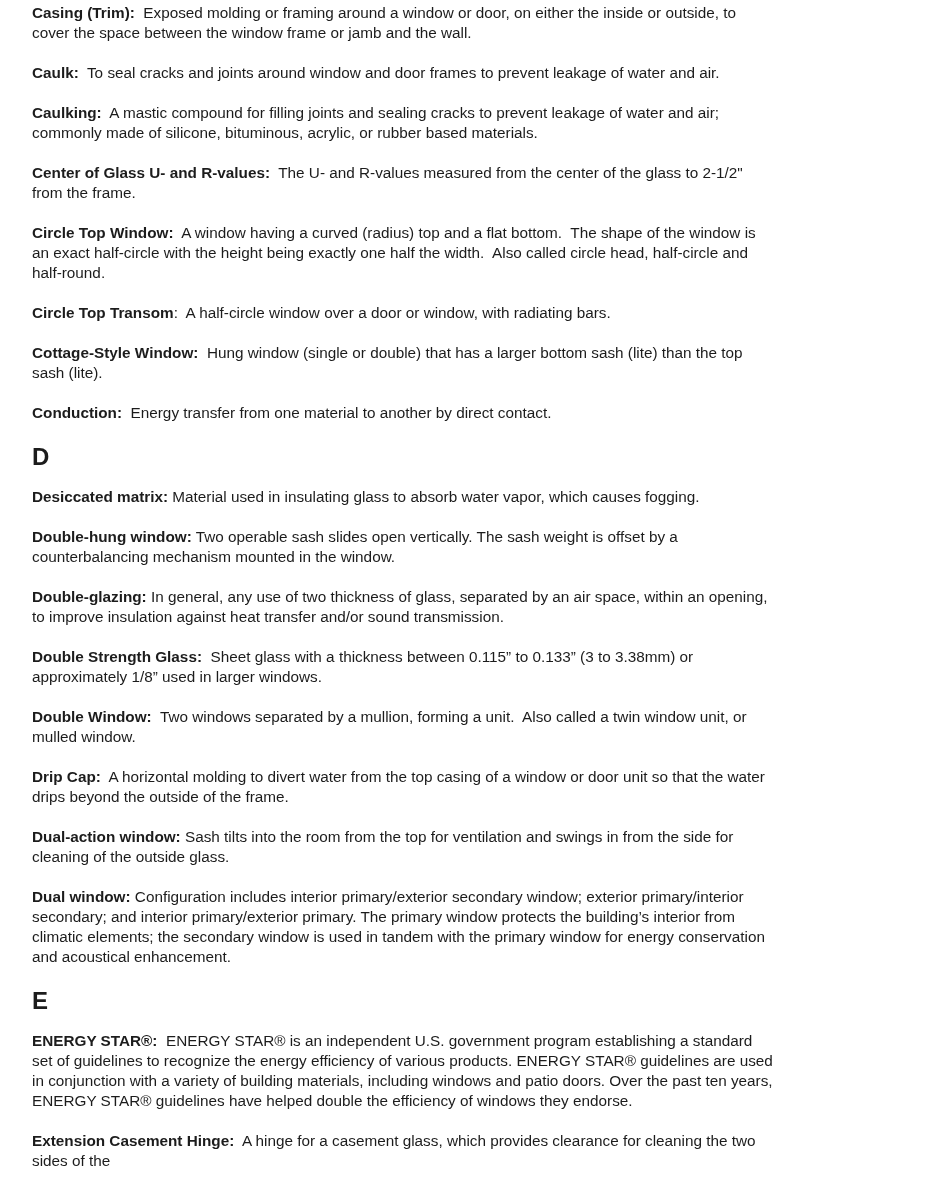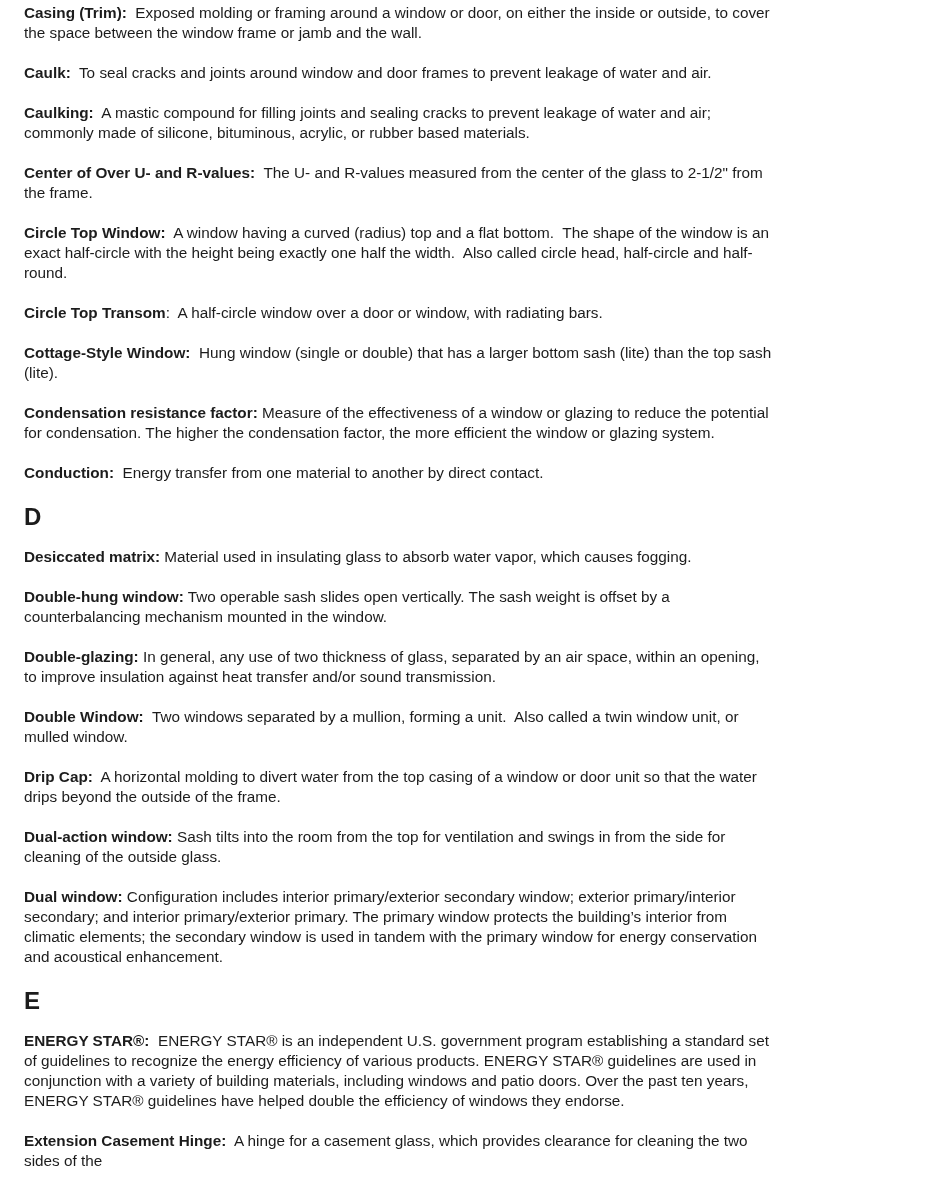--- a/index.html
+++ b/index.html
@@ -5,21 +5,21 @@
   html, body {
     margin: 0;
     padding: 0;
     background: #ffffff;
   }
   .page {
     width: 814px;
     height: 1190px;
     box-sizing: border-box;
     background: #ffffff;
-    padding: 3px 40px 0 24px;
+    padding: 3px 40px 0 32px;
     overflow: hidden;
     font-family: "Liberation Sans", "DejaVu Sans", sans-serif;
     color: #1c1c1c;
   }
   p.entry {
     font-size: 15.3px;
     line-height: 20px;
     margin: 0 0 20px 0;
     white-space: pre-wrap;
     color: #1c1c1c;
@@ -40,42 +40,42 @@
 <body>
 
 <div class="page">
 
   <p class="entry"><span class="term">Casing (Trim):</span><span class="def">  Exposed molding or framing around a window or door, on either the inside or outside, to cover the space between the window frame or jamb and the wall.</span></p>
 
   <p class="entry"><span class="term">Caulk:</span><span class="def">  To seal cracks and joints around window and door frames to prevent leakage of water and air.</span></p>
 
   <p class="entry"><span class="term">Caulking:</span><span class="def">  A mastic compound for filling joints and sealing cracks to prevent leakage of water and air; commonly made of silicone, bituminous, acrylic, or rubber based materials.</span></p>
 
-  <p class="entry"><span class="term">Center of Over U- and R-values:</span><span class="def">  The U- and R-values measured from the center of the glass to 2-1/2" from the frame.</span></p>
+  <p class="entry"><span class="term">Center of Glass U- and R-values:</span><span class="def">  The U- and R-values measured from the center of the glass to 2-1/2" from the frame.</span></p>
 
   <p class="entry"><span class="term">Circle Top Window:</span><span class="def">  A window having a curved (radius) top and a flat bottom.  The shape of the window is an exact half-circle with the height being exactly one half the width.  Also called circle head, half-circle and half-round.</span></p>
 
   <p class="entry"><span class="term">Circle Top Transom</span><span class="def">:  A half-circle window over a door or window, with radiating bars.</span></p>
 
   <p class="entry"><span class="term">Cottage-Style Window:</span><span class="def">  Hung window (single or double) that has a larger bottom sash (lite) than the top sash (lite).</span></p>
 
-  <p class="entry"><span class="term">Condensation resistance factor:</span><span class="def"> Measure of the effectiveness of a window or glazing to reduce the potential for condensation. The higher the condensation factor, the more efficient the window or glazing system.</span></p>
 
   <p class="entry"><span class="term">Conduction:</span><span class="def">  Energy transfer from one material to another by direct contact.</span></p>
 
 
   <h2 class="section-letter">D</h2>
 
 
   <p class="entry"><span class="term">Desiccated matrix:</span><span class="def"> Material used in insulating glass to absorb water vapor, which causes fogging.</span></p>
 
   <p class="entry"><span class="term">Double-hung window:</span><span class="def"> Two operable sash slides open vertically. The sash weight is offset by a counterbalancing mechanism mounted in the window.</span></p>
 
   <p class="entry"><span class="term">Double-glazing:</span><span class="def"> In general, any use of two thickness of glass, separated by an air space, within an opening, to improve insulation against heat transfer and/or sound transmission.</span></p>
 
+  <p class="entry"><span class="term">Double Strength Glass:</span><span class="def">  Sheet glass with a thickness between 0.115” to 0.133” (3 to 3.38mm) or approximately 1/8” used in larger windows.</span></p>
 
   <p class="entry"><span class="term">Double Window:</span><span class="def">  Two windows separated by a mullion, forming a unit.  Also called a twin window unit, or mulled window.</span></p>
 
   <p class="entry"><span class="term">Drip Cap:</span><span class="def">  A horizontal molding to divert water from the top casing of a window or door unit so that the water drips beyond the outside of the frame.</span></p>
 
   <p class="entry"><span class="term">Dual-action window:</span><span class="def"> Sash tilts into the room from the top for ventilation and swings in from the side for cleaning of the outside glass.</span></p>
 
   <p class="entry"><span class="term">Dual window:</span><span class="def"> Configuration includes interior primary/exterior secondary window; exterior primary/interior secondary; and interior primary/exterior primary. The primary window protects the building’s interior from climatic elements; the secondary window is used in tandem with the primary window for energy conservation and acoustical enhancement.</span></p>
 
   <h2 class="section-letter">E</h2>

